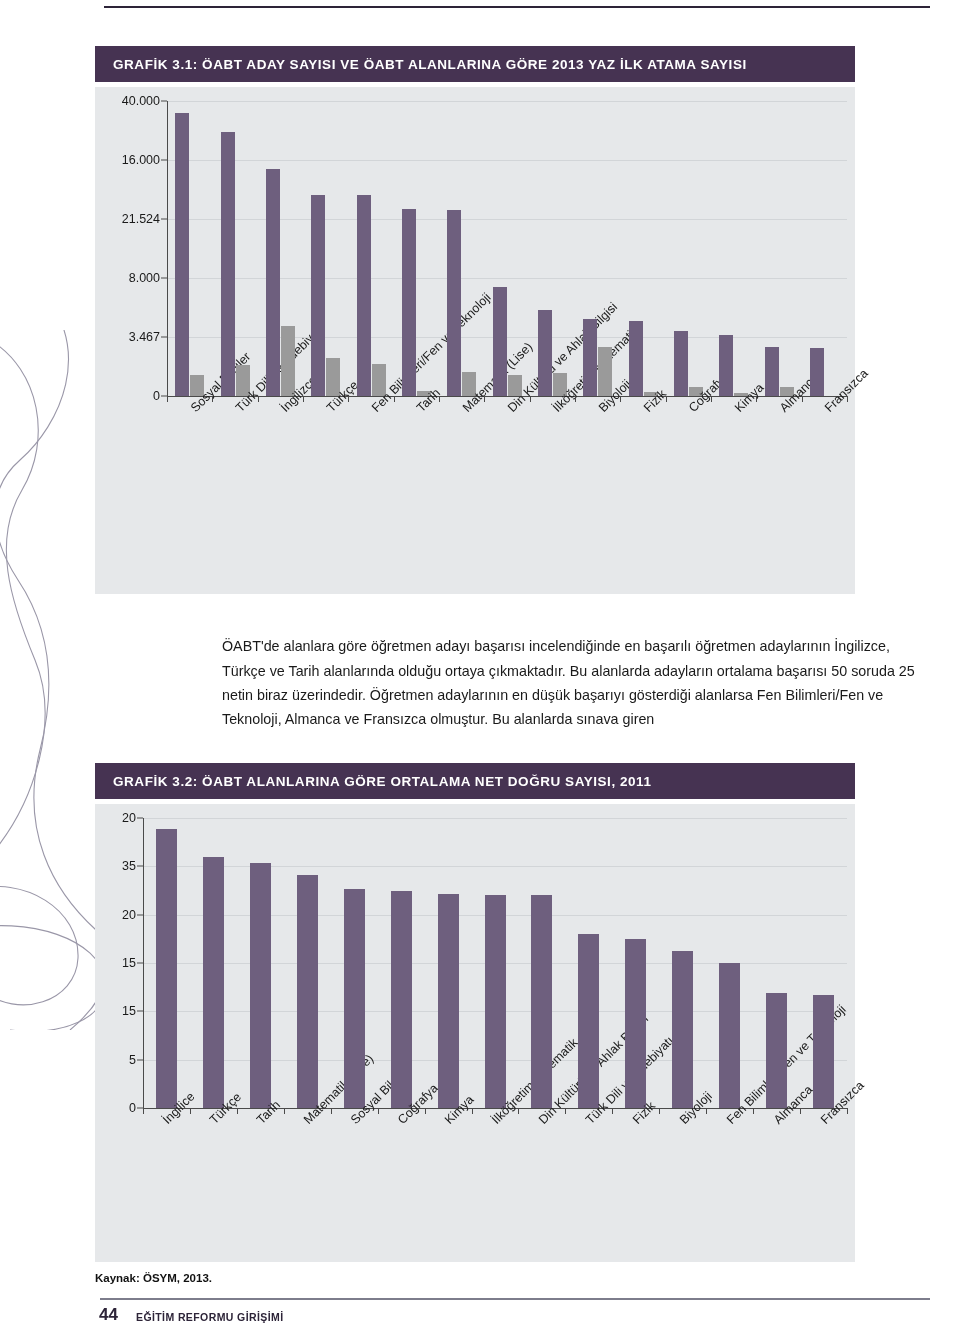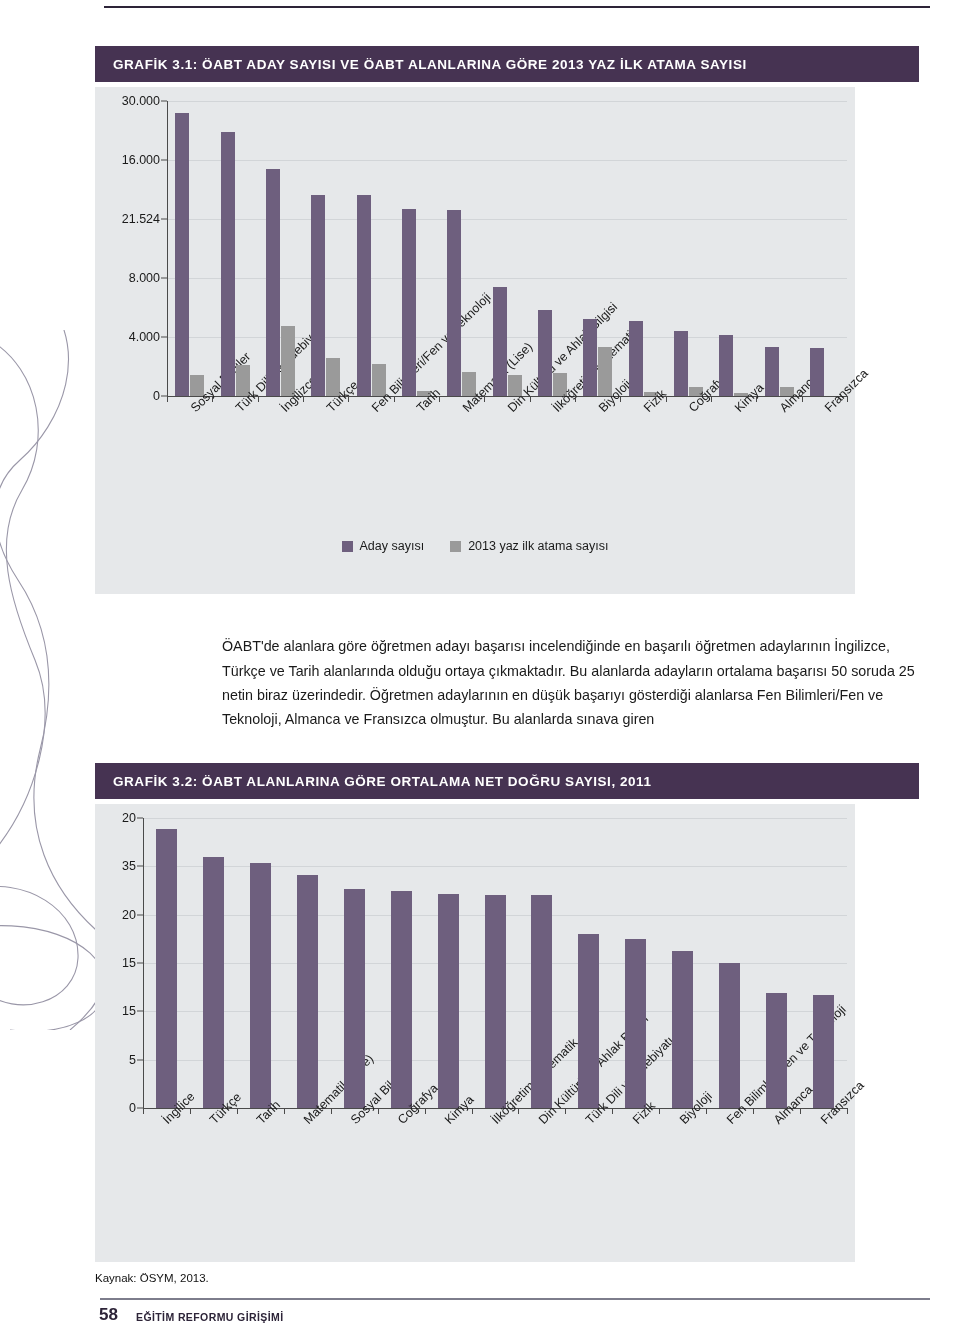--- a/index.html
+++ b/index.html
@@ -34,21 +34,21 @@
     top: 6px;
     width: 826px;
     height: 2px;
     background: #2d2438;
   }
 
   
   .figure {
     position: absolute;
     left: 95px;
-    width: 824px;
+    width: 760px;
     z-index: 2;
   }
 
   .fig-title {
     background: #463352;
     color: #ffffff;
     font-size: 13.5px;
     font-weight: bold;
     letter-spacing: 0.55px;
     padding: 11px 14px 10px 18px;
@@ -139,21 +139,21 @@
   }
   .legend-item { display: flex; align-items: center; gap: 7px; }
   .swatch { width: 11px; height: 11px; display: inline-block; }
   .swatch.a { background: #6e5f7e; }
   .swatch.b { background: #9a9a9a; }
 
   .source {
     position: absolute;
     left: 95px;
     font-size: 11.5px;
-    font-weight: normal;
+    font-weight: bold;
     color: #111111;
   }
 
   
   .body-text {
     position: absolute;
     left: 222px;
     top: 620px;
     width: 708px;
     font-size: 14.3px;
@@ -206,33 +206,33 @@
 <div class="figure" style="top:46px;">
   <div class="fig-title">GRAFİK 3.1: ÖABT ADAY SAYISI VE ÖABT ALANLARINA GÖRE 2013 YAZ İLK ATAMA SAYISI</div>
 </div>
 
 <div class="plot-area" id="plot1" style="position:absolute; left:95px; top:87px; width:760px; height:507px; z-index:2;">
   <div id="p1-inner" style="position:absolute; left:72px; top:14px; right:8px; height:295px;">
       <div class="ytick-mark" style="top: 295px; left: -6px;"></div>
       <div class="ytick" style="top: 295px;">0</div>
       <div class="gridline" style="top: 236px;"></div>
       <div class="ytick-mark" style="top: 236px; left: -6px;"></div>
-      <div class="ytick" style="top: 236px;">4.000</div>
+      <div class="ytick" style="top: 236px;">3.467</div>
       <div class="gridline" style="top: 177px;"></div>
       <div class="ytick-mark" style="top: 177px; left: -6px;"></div>
       <div class="ytick" style="top: 177px;">8.000</div>
       <div class="gridline" style="top: 118px;"></div>
       <div class="ytick-mark" style="top: 118px; left: -6px;"></div>
       <div class="ytick" style="top: 118px;">21.524</div>
       <div class="gridline" style="top: 59px;"></div>
       <div class="ytick-mark" style="top: 59px; left: -6px;"></div>
       <div class="ytick" style="top: 59px;">16.000</div>
       <div class="gridline" style="top: 0px;"></div>
       <div class="ytick-mark" style="top: 0px; left: -6px;"></div>
-      <div class="ytick" style="top: 0px;">30.000</div>
+      <div class="ytick" style="top: 0px;">40.000</div>
       <div class="axis-v" style="left: 0px;"></div>
       <div class="axis-h" style="top: 295px;"></div>
       <div class="xtick" style="left: 0px; top: 295px;"></div>
       <div class="group" style="left: 8.16667px; width: 29px; gap: 1px;">
         <div class="bar series-a" title="Aday sayısı: 19200" style="width: 14px; height: 283.2px; background: rgb(110, 95, 126);"></div>
         <div class="bar series-b" title="2013 yaz ilk atama sayısı: 1400" style="width: 14px; height: 20.65px; background: rgb(154, 154, 154);"></div>
       </div>
       <div class="xlabel" style="left: 20.6667px; top: 304px;">Sosyal Bilgiler</div>
       <div class="xtick" style="left: 45px; top: 295px;"></div>
       <div class="group" style="left: 53.5px; width: 29px; gap: 1px;">
@@ -313,30 +313,20 @@
       </div>
       <div class="xlabel" style="left: 610px; top: 304px;">Almanca</div>
       <div class="xtick" style="left: 635px; top: 295px;"></div>
       <div class="group" style="left: 642.833px; width: 29px; gap: 1px;">
         <div class="bar series-a" title="Aday sayısı: 3250" style="width: 14px; height: 47.9375px; background: rgb(110, 95, 126);"></div>
         <div class="bar series-b" title="2013 yaz ilk atama sayısı: 0" style="width: 14px; height: 0px; background: rgb(154, 154, 154);"></div>
       </div>
       <div class="xlabel" style="left: 655.333px; top: 304px;">Fransızca</div>
       <div class="xtick" style="left: 680px; top: 295px;"></div>
     </div>
-  <div class="legend" id="legend1" style="left:0; right:0; top:452px; justify-content:center;">
-    <div class="legend-item">
-      <span class="swatch a"></span>
-      <span>Aday sayısı</span>
-    </div>
-    <div class="legend-item">
-      <span class="swatch b"></span>
-      <span>2013 yaz ilk atama sayısı</span>
-    </div>
-  </div>
 </div>
 
 <div class="source" style="top:580px;">Kaynak: ÖSYM, 2013; MEB İnsan Kaynakları Genel Müdürlüğü, 2013.</div>
 
 <p class="body-text">ÖABT'de alanlara göre öğretmen adayı başarısı incelendiğinde en başarılı öğretmen adaylarının İngilizce, Türkçe ve Tarih alanlarında olduğu ortaya çıkmaktadır. Bu alanlarda adayların ortalama başarısı 50 soruda 25 netin biraz üzerindedir. Öğretmen adaylarının en düşük başarıyı gösterdiği alanlarsa Fen Bilimleri/Fen ve Teknoloji, Almanca ve Fransızca olmuştur. Bu alanlarda sınava giren</p>
 
 <div class="figure" style="top:763px;">
   <div class="fig-title">GRAFİK 3.2: ÖABT ALANLARINA GÖRE ORTALAMA NET DOĞRU SAYISI, 2011</div>
 </div>
 
@@ -439,14 +429,14 @@
         <div class="bar series-a" title="Ortalama net doğru sayısı: 11.7" style="width: 21px; height: 113.1px; background: rgb(110, 95, 126);"></div>
       </div>
       <div class="xlabel" style="left: 674.533px; top: 299px;">Fransızca</div>
       <div class="xtick" style="left: 704px; top: 290px;"></div>
     </div>
 </div>
 
 <div class="source" style="top:1272px;">Kaynak: ÖSYM, 2013.</div>
 
 <div class="footer-rule"></div>
-<div class="page-num">58</div>
+<div class="page-num">44</div>
 <div class="footer-label">EĞİTİM REFORMU GİRİŞİMİ</div>
 
 </body></html>

